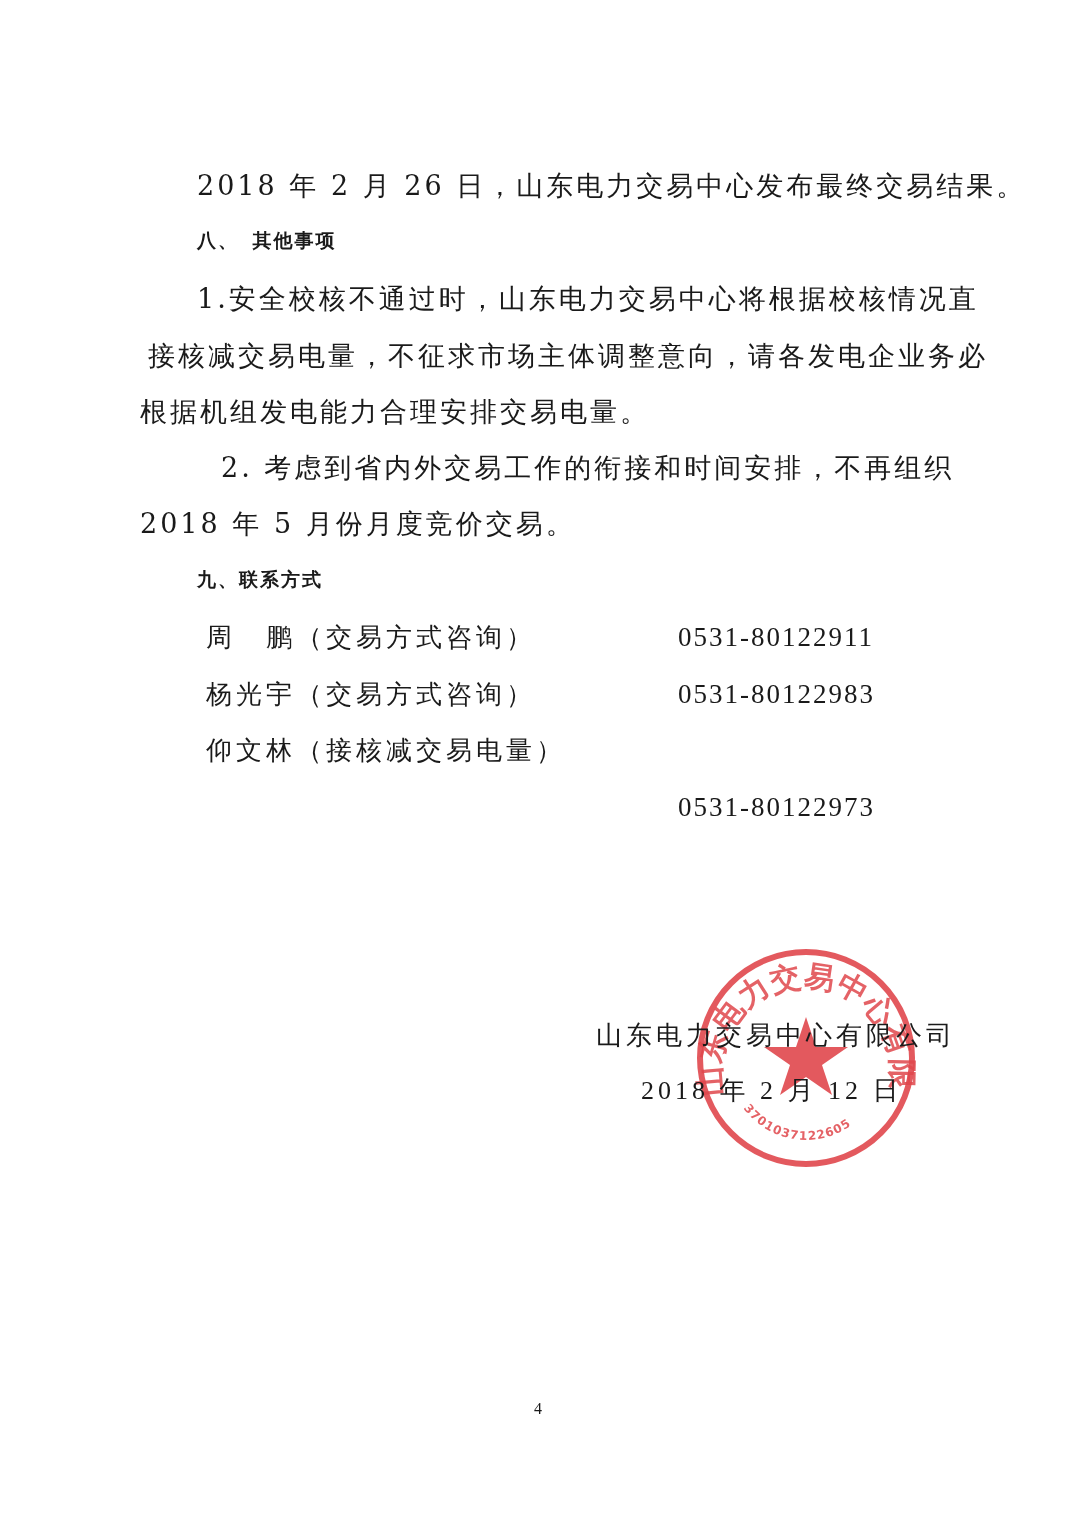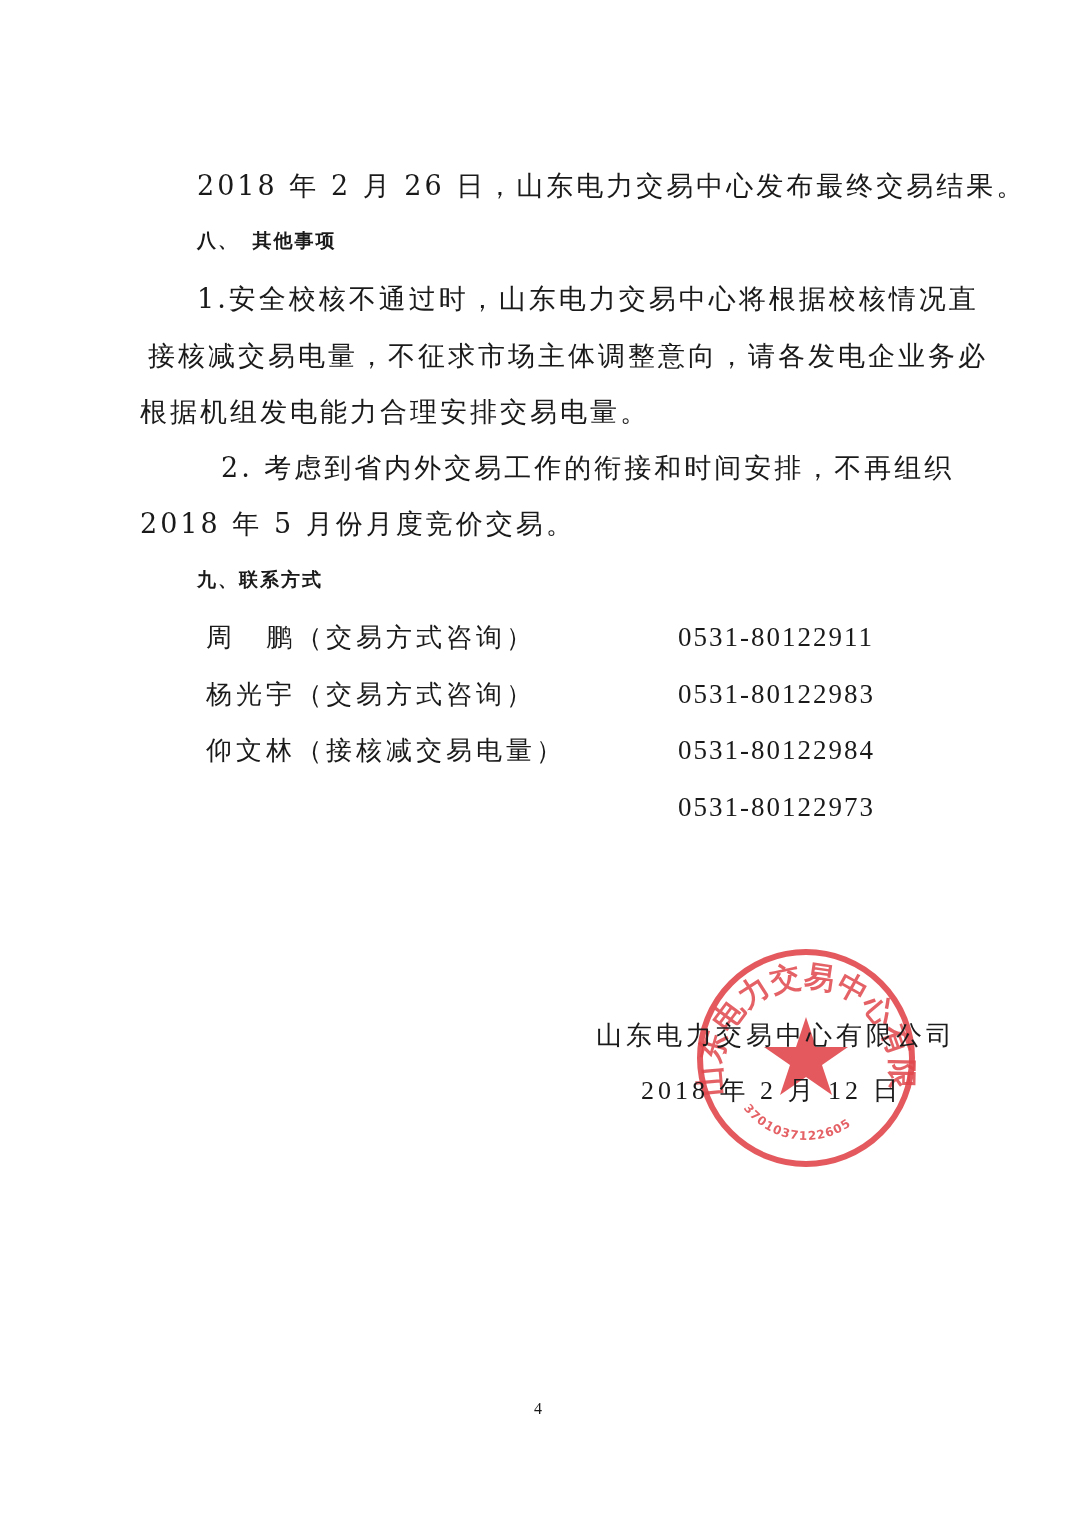--- a/index.html
+++ b/index.html
@@ -36,21 +36,20 @@
     <div class="contact-row" style="top:619px;">
       <span class="who">周　鹏（交易方式咨询）</span>
       <span class="phone">0531-80122911</span>
     </div>
     <div class="contact-row" style="top:676px;">
       <span class="who">杨光宇（交易方式咨询）</span>
       <span class="phone">0531-80122983</span>
     </div>
     <div class="contact-row" style="top:732px;">
       <span class="who">仰文林（接核减交易电量）</span>
-      <span class="phone">0531-80122984</span>
     </div>
     <div class="contact-row" style="top:789px;">
       <span class="phone">0531-80122973</span>
     </div>
   </div>
 
   <svg class="stamp" viewBox="0 0 226 226">
     <defs>
       <path id="arcTop" d="M 30 150 A 86 86 0 1 1 196 150" fill="none"></path>
       <path id="arcBottom" d="M 48 160 A 78 78 0 0 0 178 160" fill="none"></path>

